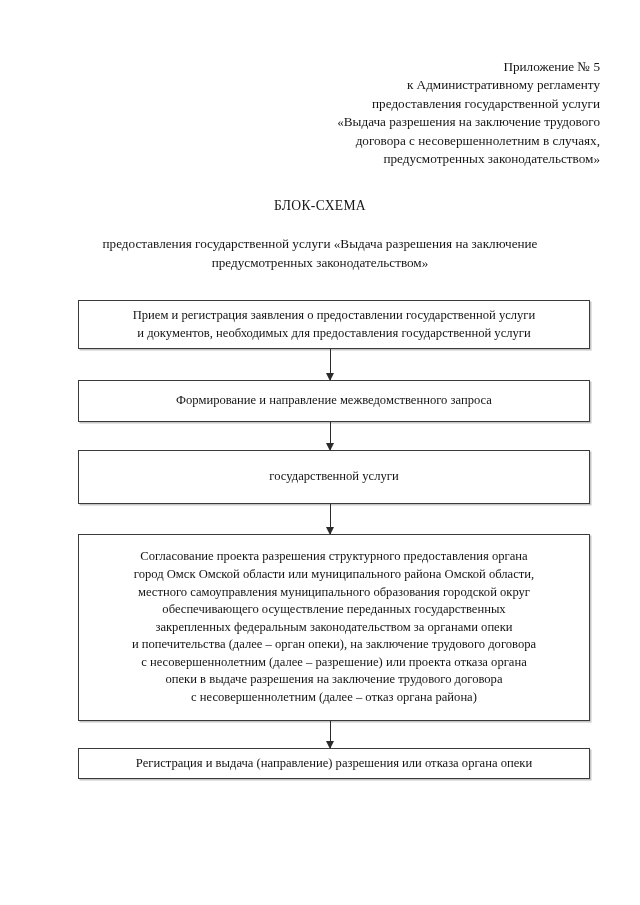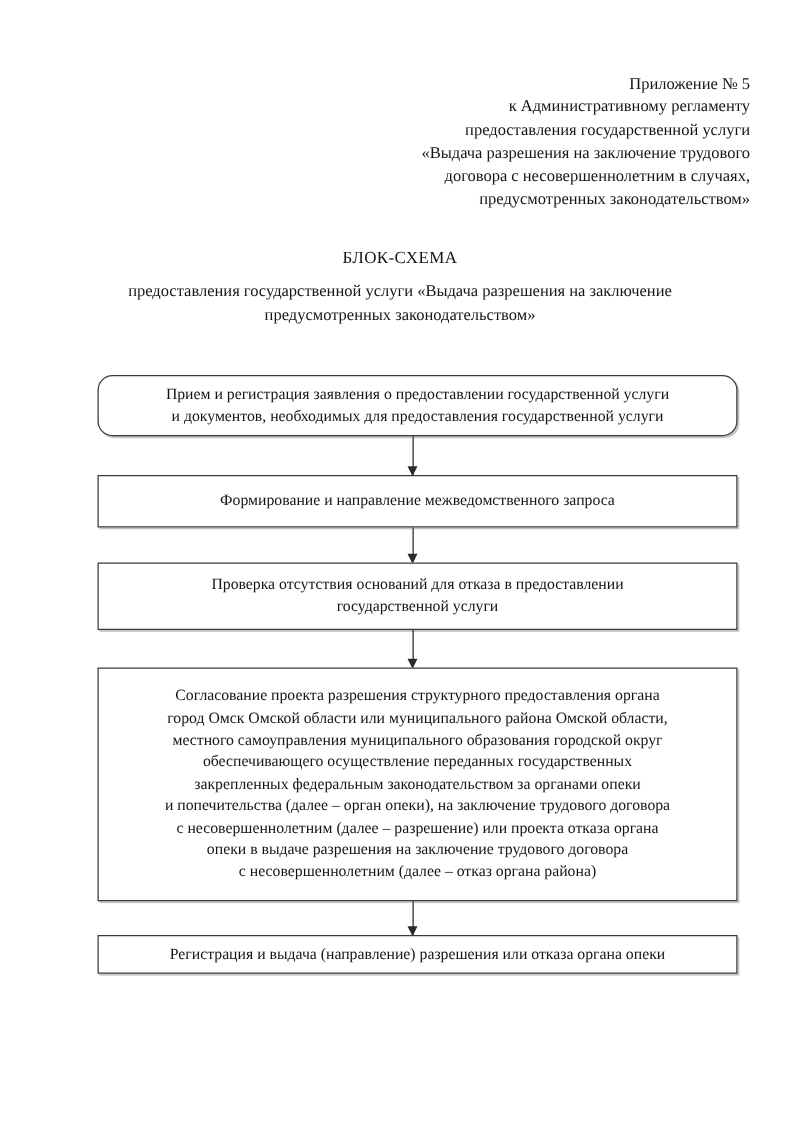--- a/index.html
+++ b/index.html
@@ -50,21 +50,21 @@
     width: 540px;
     text-align: center;
     font-size: 13.2px;
     line-height: 19px;
     color: #151515;
   }
   .doc-title .main {
     display: block;
     font-size: 13.6px;
     letter-spacing: 0.3px;
-    margin-bottom: 8px;
+    margin-bottom: 19px;
   }
   .doc-title .sub {
     display: block;
     white-space: nowrap;
   }
 
   
   .flow {
     position: absolute;
     top: 0;
@@ -93,21 +93,21 @@
     line-height: 17.6px;
     padding: 0 10px;
     box-sizing: border-box;
     color: #141414;
   }
   .node .node-text .ln {
     display: block;
     white-space: nowrap;
   }
 
-  #node-intake   { top: 300px; height: 49px; border-radius: 12px; }
+  #node-intake   { top: 300px; height: 49px; }
   #node-request  { top: 380px; height: 42px; }
   #node-check    { top: 450px; height: 54px; }
   #node-approval { top: 534px; height: 187px; }
   #node-issue    { top: 748px; height: 31px; }
 
   
   .connector {
     position: absolute;
     left: 330px;
     width: 1px;
@@ -163,21 +163,20 @@
     <div class="node" id="node-request">
       <span class="node-text">
         <span class="ln">Формирование и направление межведомственного запроса</span>
       </span>
     </div>
 
     <div class="connector" id="conn-2"></div>
 
     <div class="node" id="node-check">
       <span class="node-text">
-        <span class="ln">Проверка отсутствия оснований для отказа в предоставлении</span>
         <span class="ln">государственной услуги</span>
       </span>
     </div>
 
     <div class="connector" id="conn-3"></div>
 
     <div class="node" id="node-approval">
       <span class="node-text">
         <span class="ln">Согласование проекта разрешения структурного предоставления органа</span>
         <span class="ln">город Омск Омской области или муниципального района Омской области,</span>

